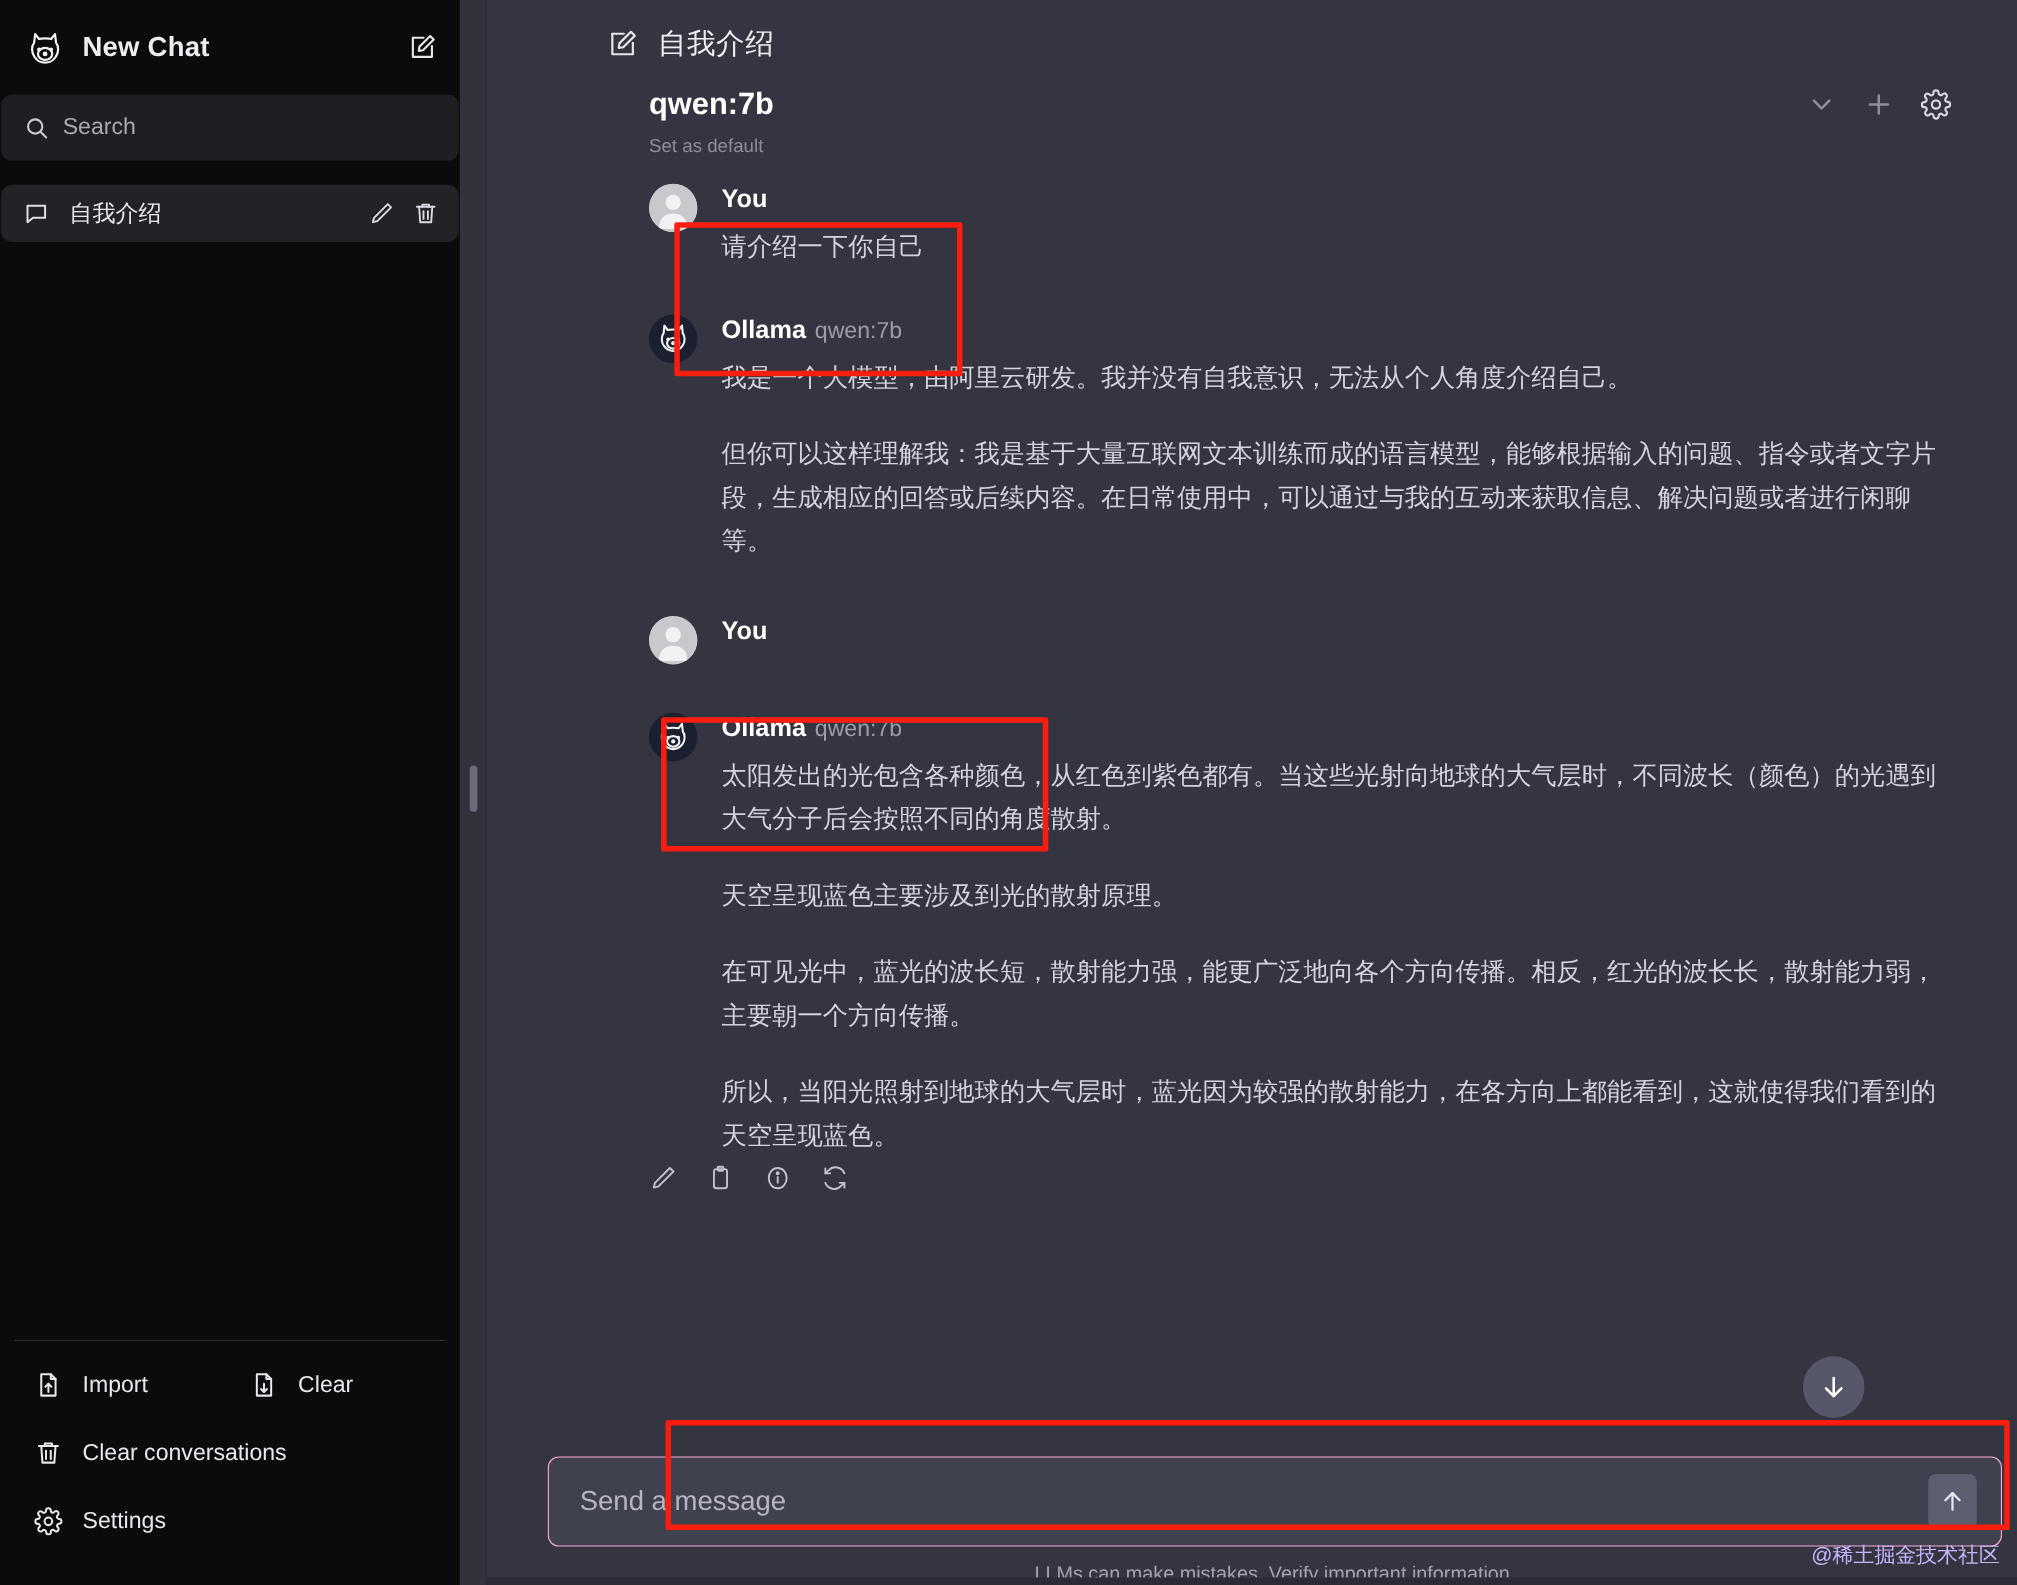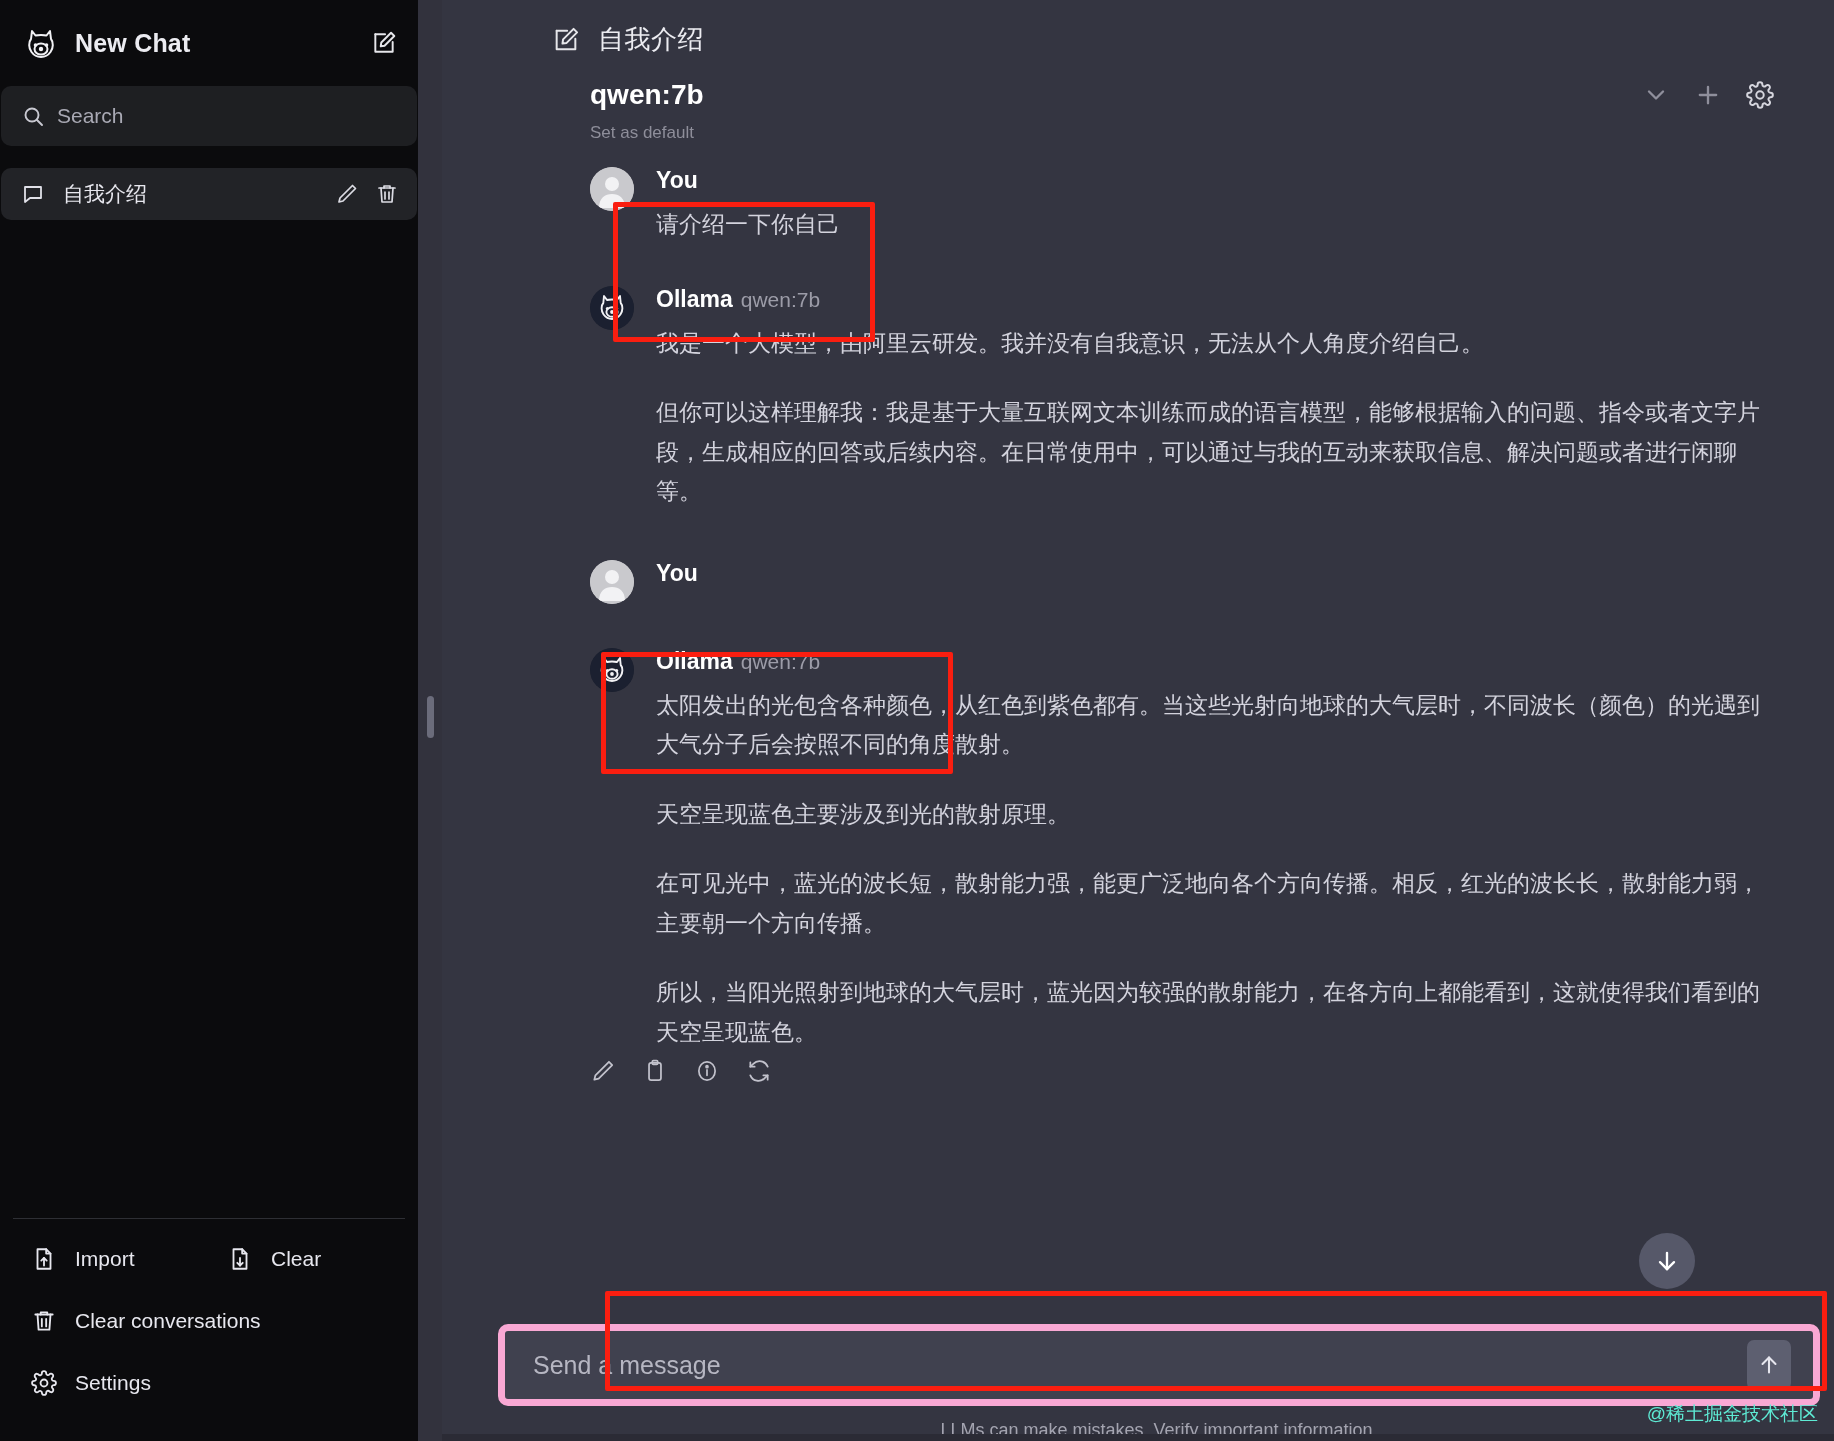--- a/index.html
+++ b/index.html
@@ -245,21 +245,21 @@
   }
 
   
   .composer-wrap {
     padding: 0 14px 0 56px;
   }
   .composer {
     margin: 12px 0 0 0;
     height: 82px;
     background: #40414f;
-    border: 7px solid #f9a8d4;
+    border: 1px solid #f9a8d4;
     border-radius: 10px;
     display: flex;
     align-items: center;
     padding: 0 22px 0 28px;
   }
   .composer input {
     flex: 1;
     background: transparent;
     border: none;
     outline: none;
@@ -278,21 +278,21 @@
   }
   .footnote {
     text-align: center;
     color: #a4a4b0;
     font-size: 18px;
     padding: 14px 0 0 0;
   }
   .watermark {
     position: absolute;
     right: 16px; bottom: 14px;
-    color: #5eead4;
+    color: #c4b5fd;
     font-size: 19px;
     z-index: 25;
   }
   .bottom-strip {
     position:absolute; left:0; right:0; bottom:0; height:7px;
     background:#2b2b35;
   }
   svg { display: block; }
 </style>
 </head>

